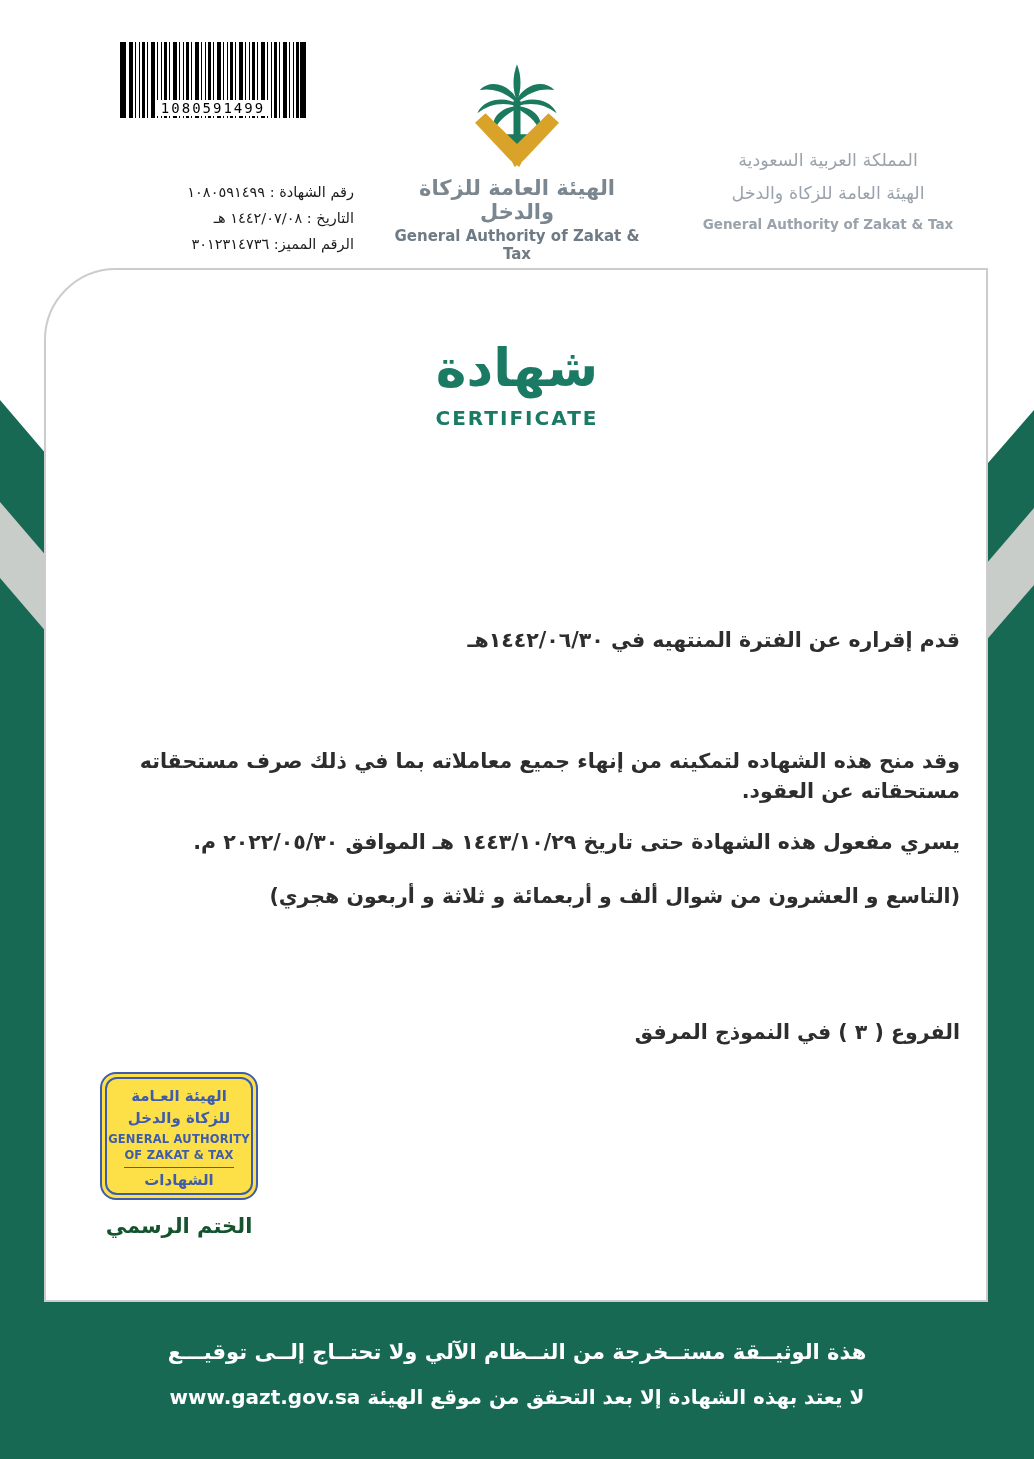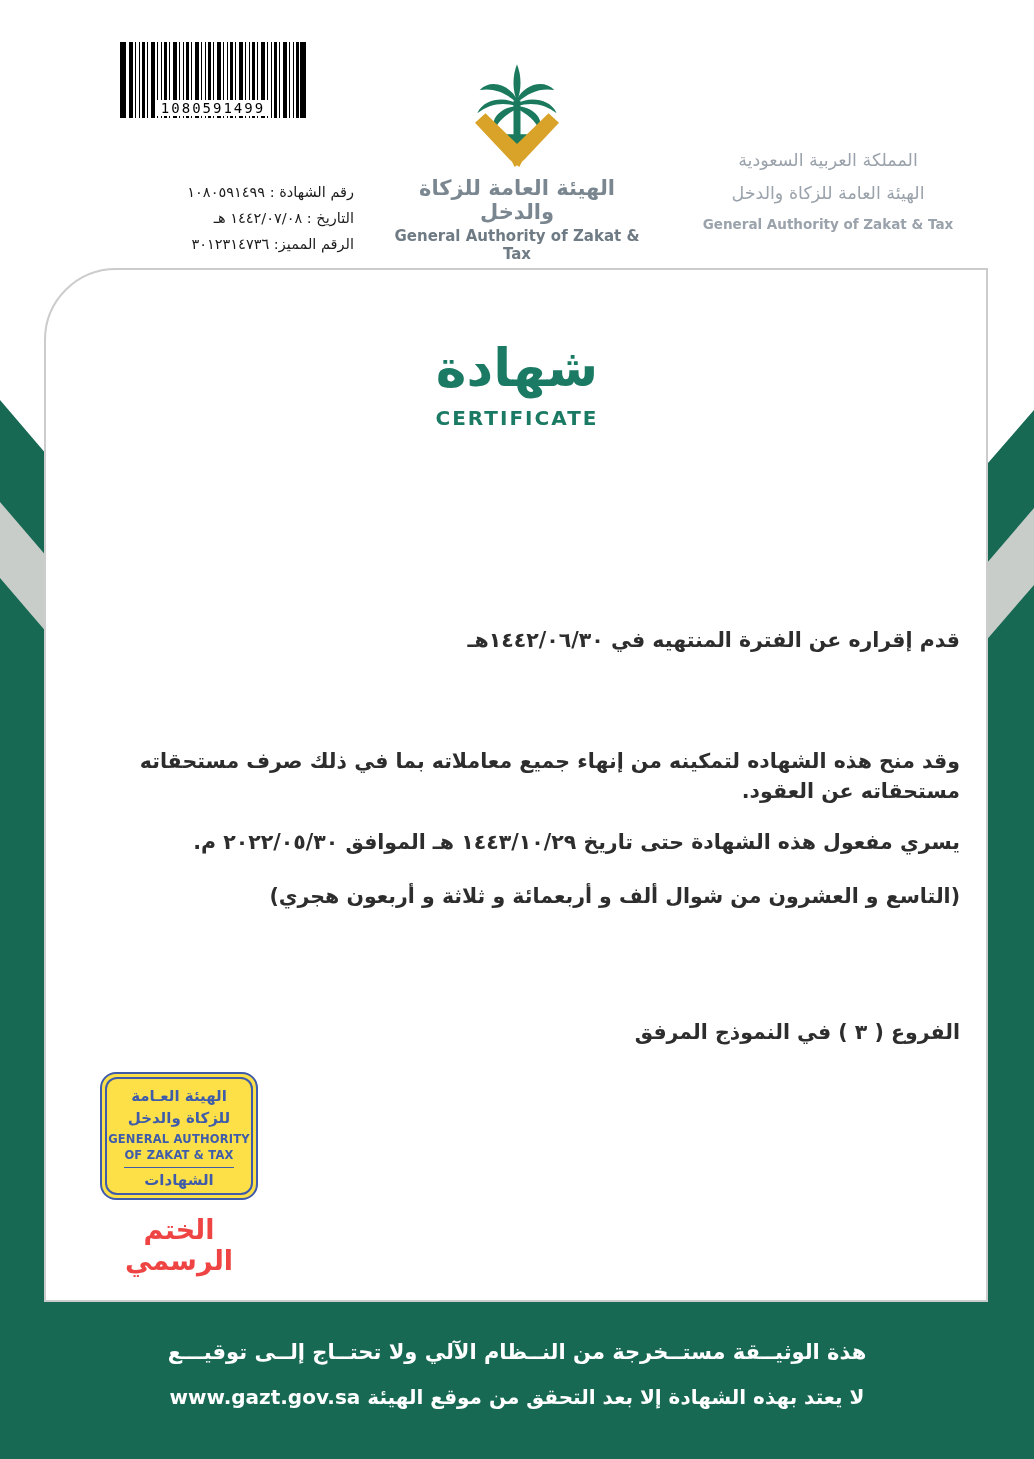--- a/index.html
+++ b/index.html
@@ -85,21 +85,21 @@
   .stamp-inner{
     position:absolute;inset:3px;border:2.5px solid #3f5caa;border-radius:12px;
     text-align:center;color:#3f5caa;padding-top:7px;box-sizing:border-box;
   }
   .stamp-ar{direction:rtl;font-size:15px;font-weight:700;line-height:1.45;}
   .stamp-en{font-size:11.5px;font-weight:700;line-height:1.25;letter-spacing:0.2px;margin-top:2px;}
   .stamp-divider{width:76%;margin:5px auto 3px;border-top:1.5px solid #3f5caa;}
   .stamp-section{direction:rtl;font-size:15px;font-weight:700;letter-spacing:1px;}
   .stamp-caption{
     position:absolute;left:96px;top:1214px;width:166px;z-index:5;
-    direction:rtl;text-align:center;color:#ef4444;font-size:27px;font-weight:600;
+    direction:rtl;text-align:center;color:#14532d;font-size:21px;font-weight:600;
   }
   
   .footer-line{
     position:absolute;left:0;width:1034px;text-align:center;z-index:5;
     direction:rtl;color:#ffffff;font-weight:700;white-space:nowrap;
   }
   .fl1{top:1340px;font-size:21px;}
   .fl2{top:1385px;font-size:20px;}
 </style>
 </head>

